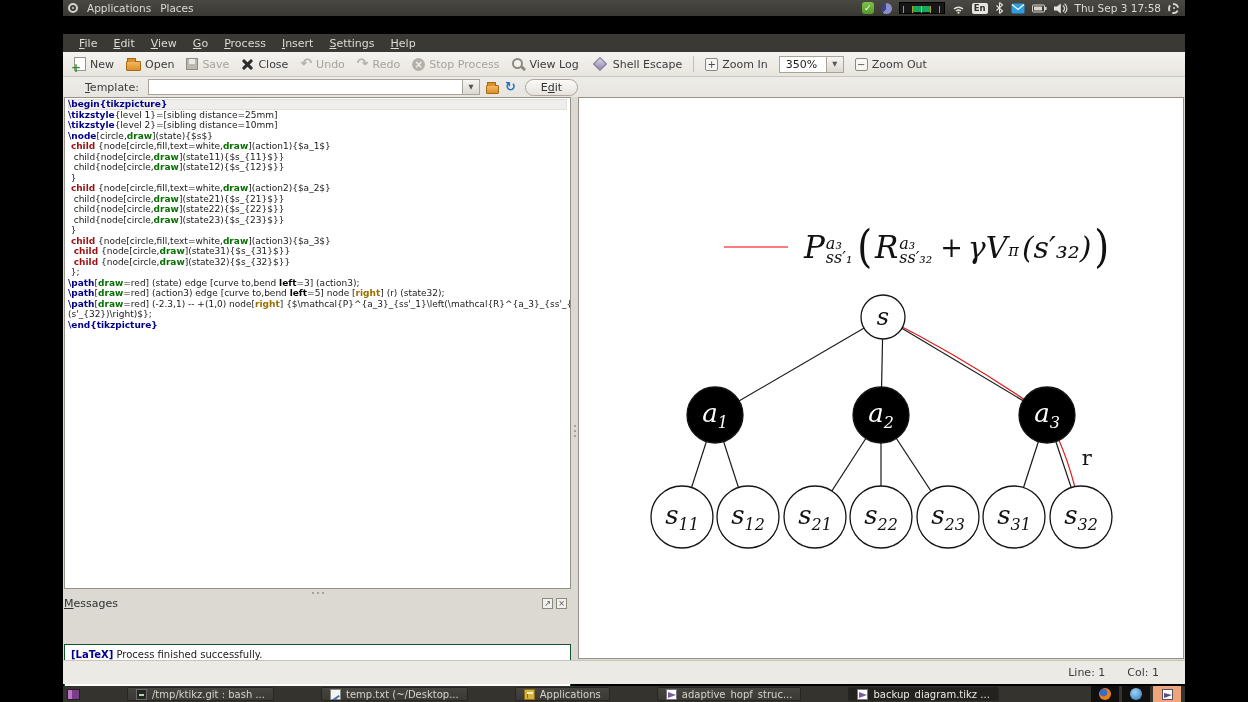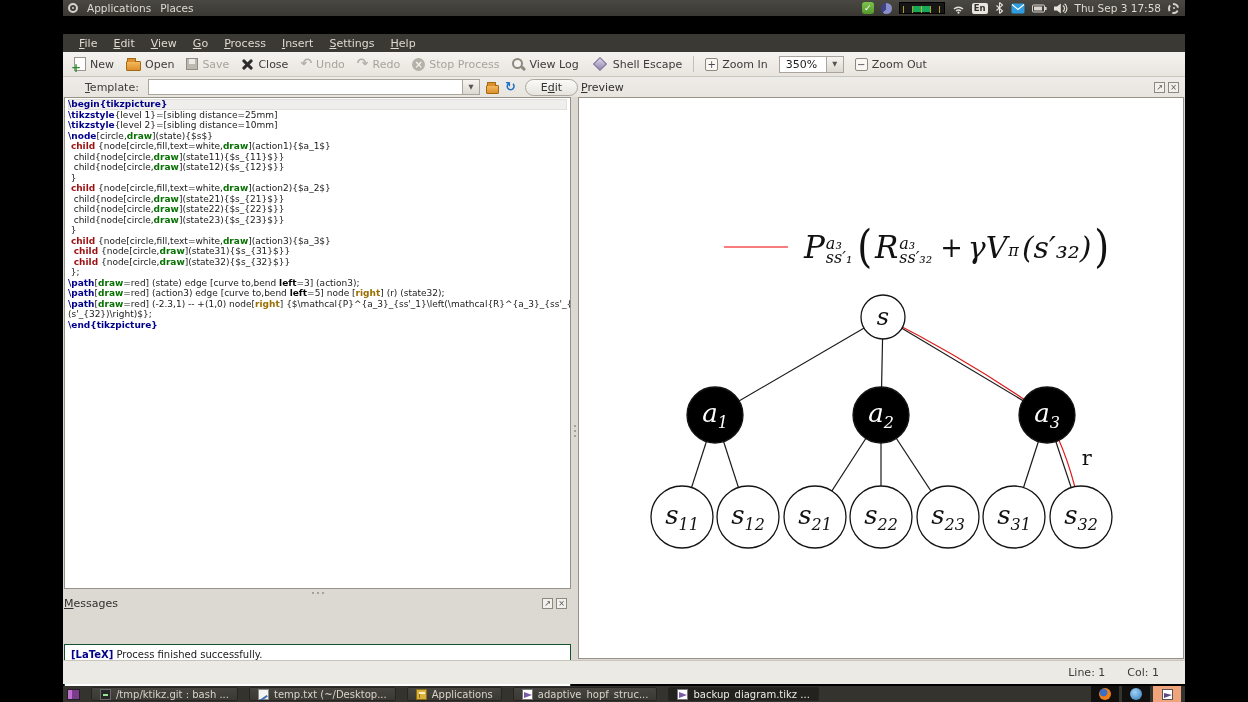--- a/index.html
+++ b/index.html
@@ -138,21 +138,21 @@
   
   .status-bar{position:absolute;left:0;top:660px;width:100%;height:24px;background:#eceae5;border-top:1px solid #c9c5bc;
     display:flex;align-items:center;justify-content:flex-end;gap:22px;padding-right:26px;font-size:11px;color:#3b3b3b;}
 
   
   .taskbar{position:absolute;left:0;top:686px;width:100%;height:16px;background:#34332e;
     display:flex;align-items:center;gap:11px;padding:0 4px;font-size:10px;color:#d8d4cc;}
   .winlist-icon{width:13px;height:11px;background:linear-gradient(90deg,#c070ce 0 38%,#7a3d8a 38%);border:1px solid #241c27;flex:none;}
   .task-btn{display:flex;align-items:center;gap:5px;height:14px;padding:0 8px;max-width:160px;
     background:linear-gradient(#45443e,#3a3933);border:1px solid #262521;border-radius:2px;
-    overflow:hidden;white-space:nowrap;}
+    overflow:hidden;white-space:nowrap;margin-left:36px;}
   .task-btn.active{background:#23221e;color:#eceae5;}
   .ticon{width:11px;height:11px;flex:none;position:relative;}
   .ti-term{background:#262626;border:1px solid #6a6a6a;}
   .ti-term::after{content:"";position:absolute;left:2px;top:4px;width:5px;height:2px;background:#9be29b;}
   .ti-text{background:#f4f4f2;border:1px solid #888;}
   .ti-text::after{content:"";position:absolute;left:1px;top:7px;width:8px;height:2px;background:#3c6eb4;transform:rotate(-35deg);}
   .ti-calc{background:#d9b13b;border:1px solid #8a6d14;}
   .ti-calc::after{content:"";position:absolute;left:2px;top:2px;width:6px;height:6px;
     background:linear-gradient(#f7efc9 0 2px,transparent 2px),linear-gradient(90deg,#8a6d14 0 1px,transparent 1px);}
   .ti-ktikz{background:#fff;border:1px solid #777;}
@@ -290,27 +290,20 @@
     <span class="template-label accel">Template:</span>
     <span class="template-combo">
       <span class="tval"></span>
       <span class="combo-arrow">▼</span>
     </span>
     <span class="tmpl-btn icon16 i-open" style="width:13px;height:9px;"></span>
     <span class="tmpl-btn icon16 i-reload"></span>
     <span class="edit-btn"><span>E</span><span class="u">d</span><span>it</span></span>
   </div>
 
-  <div class="preview-header">
-    <span class="accel">Preview</span>
-    <span class="panel-icons">
-      <span class="picon detach"></span>
-      <span class="picon closep"></span>
-    </span>
-  </div>
 
   <div class="main-bg"></div>
 
   <div class="editor-box">
     <div class="code"><div class="cl hl"><span class="tk-c">\begin{tikzpicture}</span></div><div class="cl"><span class="tk-c">\tikzstyle</span><span class="tk-p">{level 1}=[sibling distance=25mm]</span></div><div class="cl"><span class="tk-c">\tikzstyle</span><span class="tk-p">{level 2}=[sibling distance=10mm]</span></div><div class="cl"><span class="tk-c">\node</span><span class="tk-p">[circle,</span><span class="tk-g">draw</span><span class="tk-p">](state){$s$}</span></div><div class="cl"><span class="tk-p"> </span><span class="tk-k">child</span><span class="tk-p"> {node[circle,fill,text=white,</span><span class="tk-g">draw</span><span class="tk-p">](action1){$a_1$}</span></div><div class="cl"><span class="tk-p">  child{node[circle,</span><span class="tk-g">draw</span><span class="tk-p">](state11){$s_{11}$}}</span></div><div class="cl"><span class="tk-p">  child{node[circle,</span><span class="tk-g">draw</span><span class="tk-p">](state12){$s_{12}$}}</span></div><div class="cl"><span class="tk-p"> }</span></div><div class="cl"><span class="tk-p"> </span><span class="tk-k">child</span><span class="tk-p"> {node[circle,fill,text=white,</span><span class="tk-g">draw</span><span class="tk-p">](action2){$a_2$}</span></div><div class="cl"><span class="tk-p">  child{node[circle,</span><span class="tk-g">draw</span><span class="tk-p">](state21){$s_{21}$}}</span></div><div class="cl"><span class="tk-p">  child{node[circle,</span><span class="tk-g">draw</span><span class="tk-p">](state22){$s_{22}$}}</span></div><div class="cl"><span class="tk-p">  child{node[circle,</span><span class="tk-g">draw</span><span class="tk-p">](state23){$s_{23}$}}</span></div><div class="cl"><span class="tk-p"> }</span></div><div class="cl"><span class="tk-p"> </span><span class="tk-k">child</span><span class="tk-p"> {node[circle,fill,text=white,</span><span class="tk-g">draw</span><span class="tk-p">](action3){$a_3$}</span></div><div class="cl"><span class="tk-p">  </span><span class="tk-k">child</span><span class="tk-p"> {node[circle,</span><span class="tk-g">draw</span><span class="tk-p">](state31){$s_{31}$}}</span></div><div class="cl"><span class="tk-p">  </span><span class="tk-k">child</span><span class="tk-p"> {node[circle,</span><span class="tk-g">draw</span><span class="tk-p">](state32){$s_{32}$}}</span></div><div class="cl"><span class="tk-p"> };</span></div><div class="cl"><span class="tk-c">\path</span><span class="tk-p">[</span><span class="tk-g">draw</span><span class="tk-p">=red] (state) edge [curve to,bend </span><span class="tk-b">left</span><span class="tk-p">=3] (action3);</span></div><div class="cl"><span class="tk-c">\path</span><span class="tk-p">[</span><span class="tk-g">draw</span><span class="tk-p">=red] (action3) edge [curve to,bend </span><span class="tk-b">left</span><span class="tk-p">=5] node [</span><span class="tk-y">right</span><span class="tk-p">] (r) (state32);</span></div><div class="cl"><span class="tk-c">\path</span><span class="tk-p">[</span><span class="tk-g">draw</span><span class="tk-p">=red] (-2.3,1) -- +(1,0) node[</span><span class="tk-y">right</span><span class="tk-p">] {$\mathcal{P}^{a_3}_{ss'_1}\left(\mathcal{R}^{a_3}_{ss'_{32}}+\gamma V^\pi</span></div><div class="cl"><span class="tk-p">(s'_{32})\right)$};</span></div><div class="cl"><span class="tk-c">\end{tikzpicture}</span></div></div>
   </div>
 
   <div class="vsplit">
       <i></i>
       <i></i>

